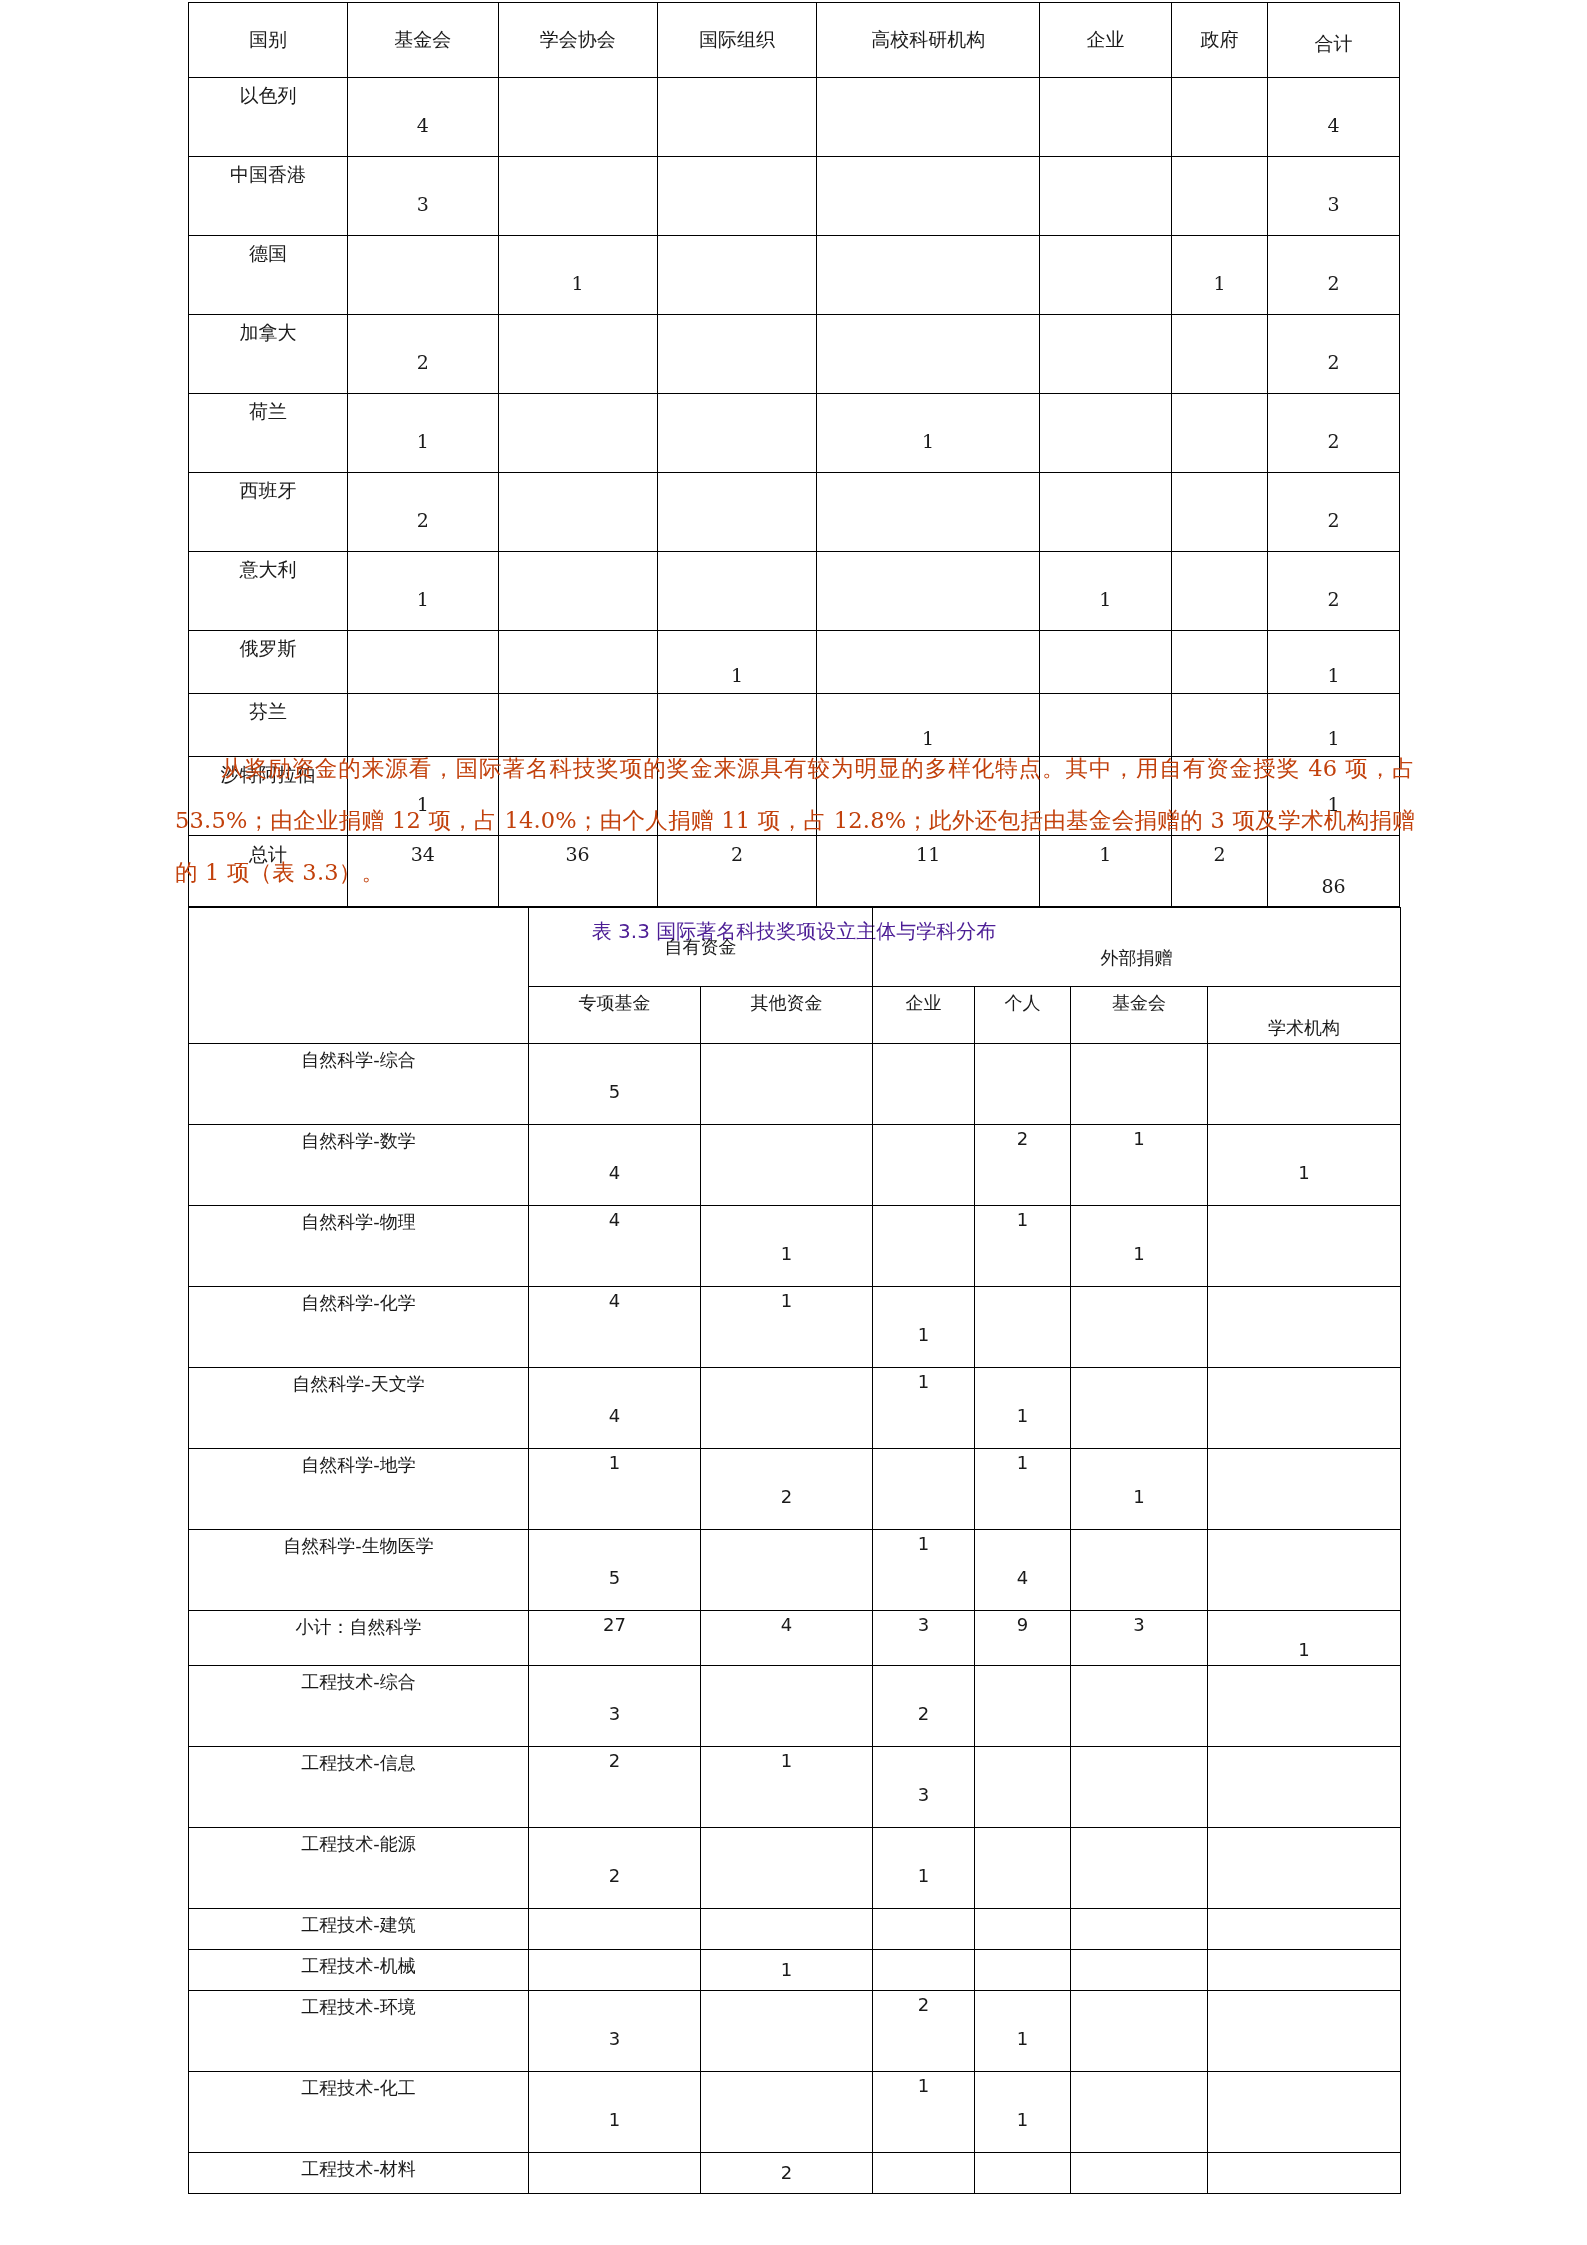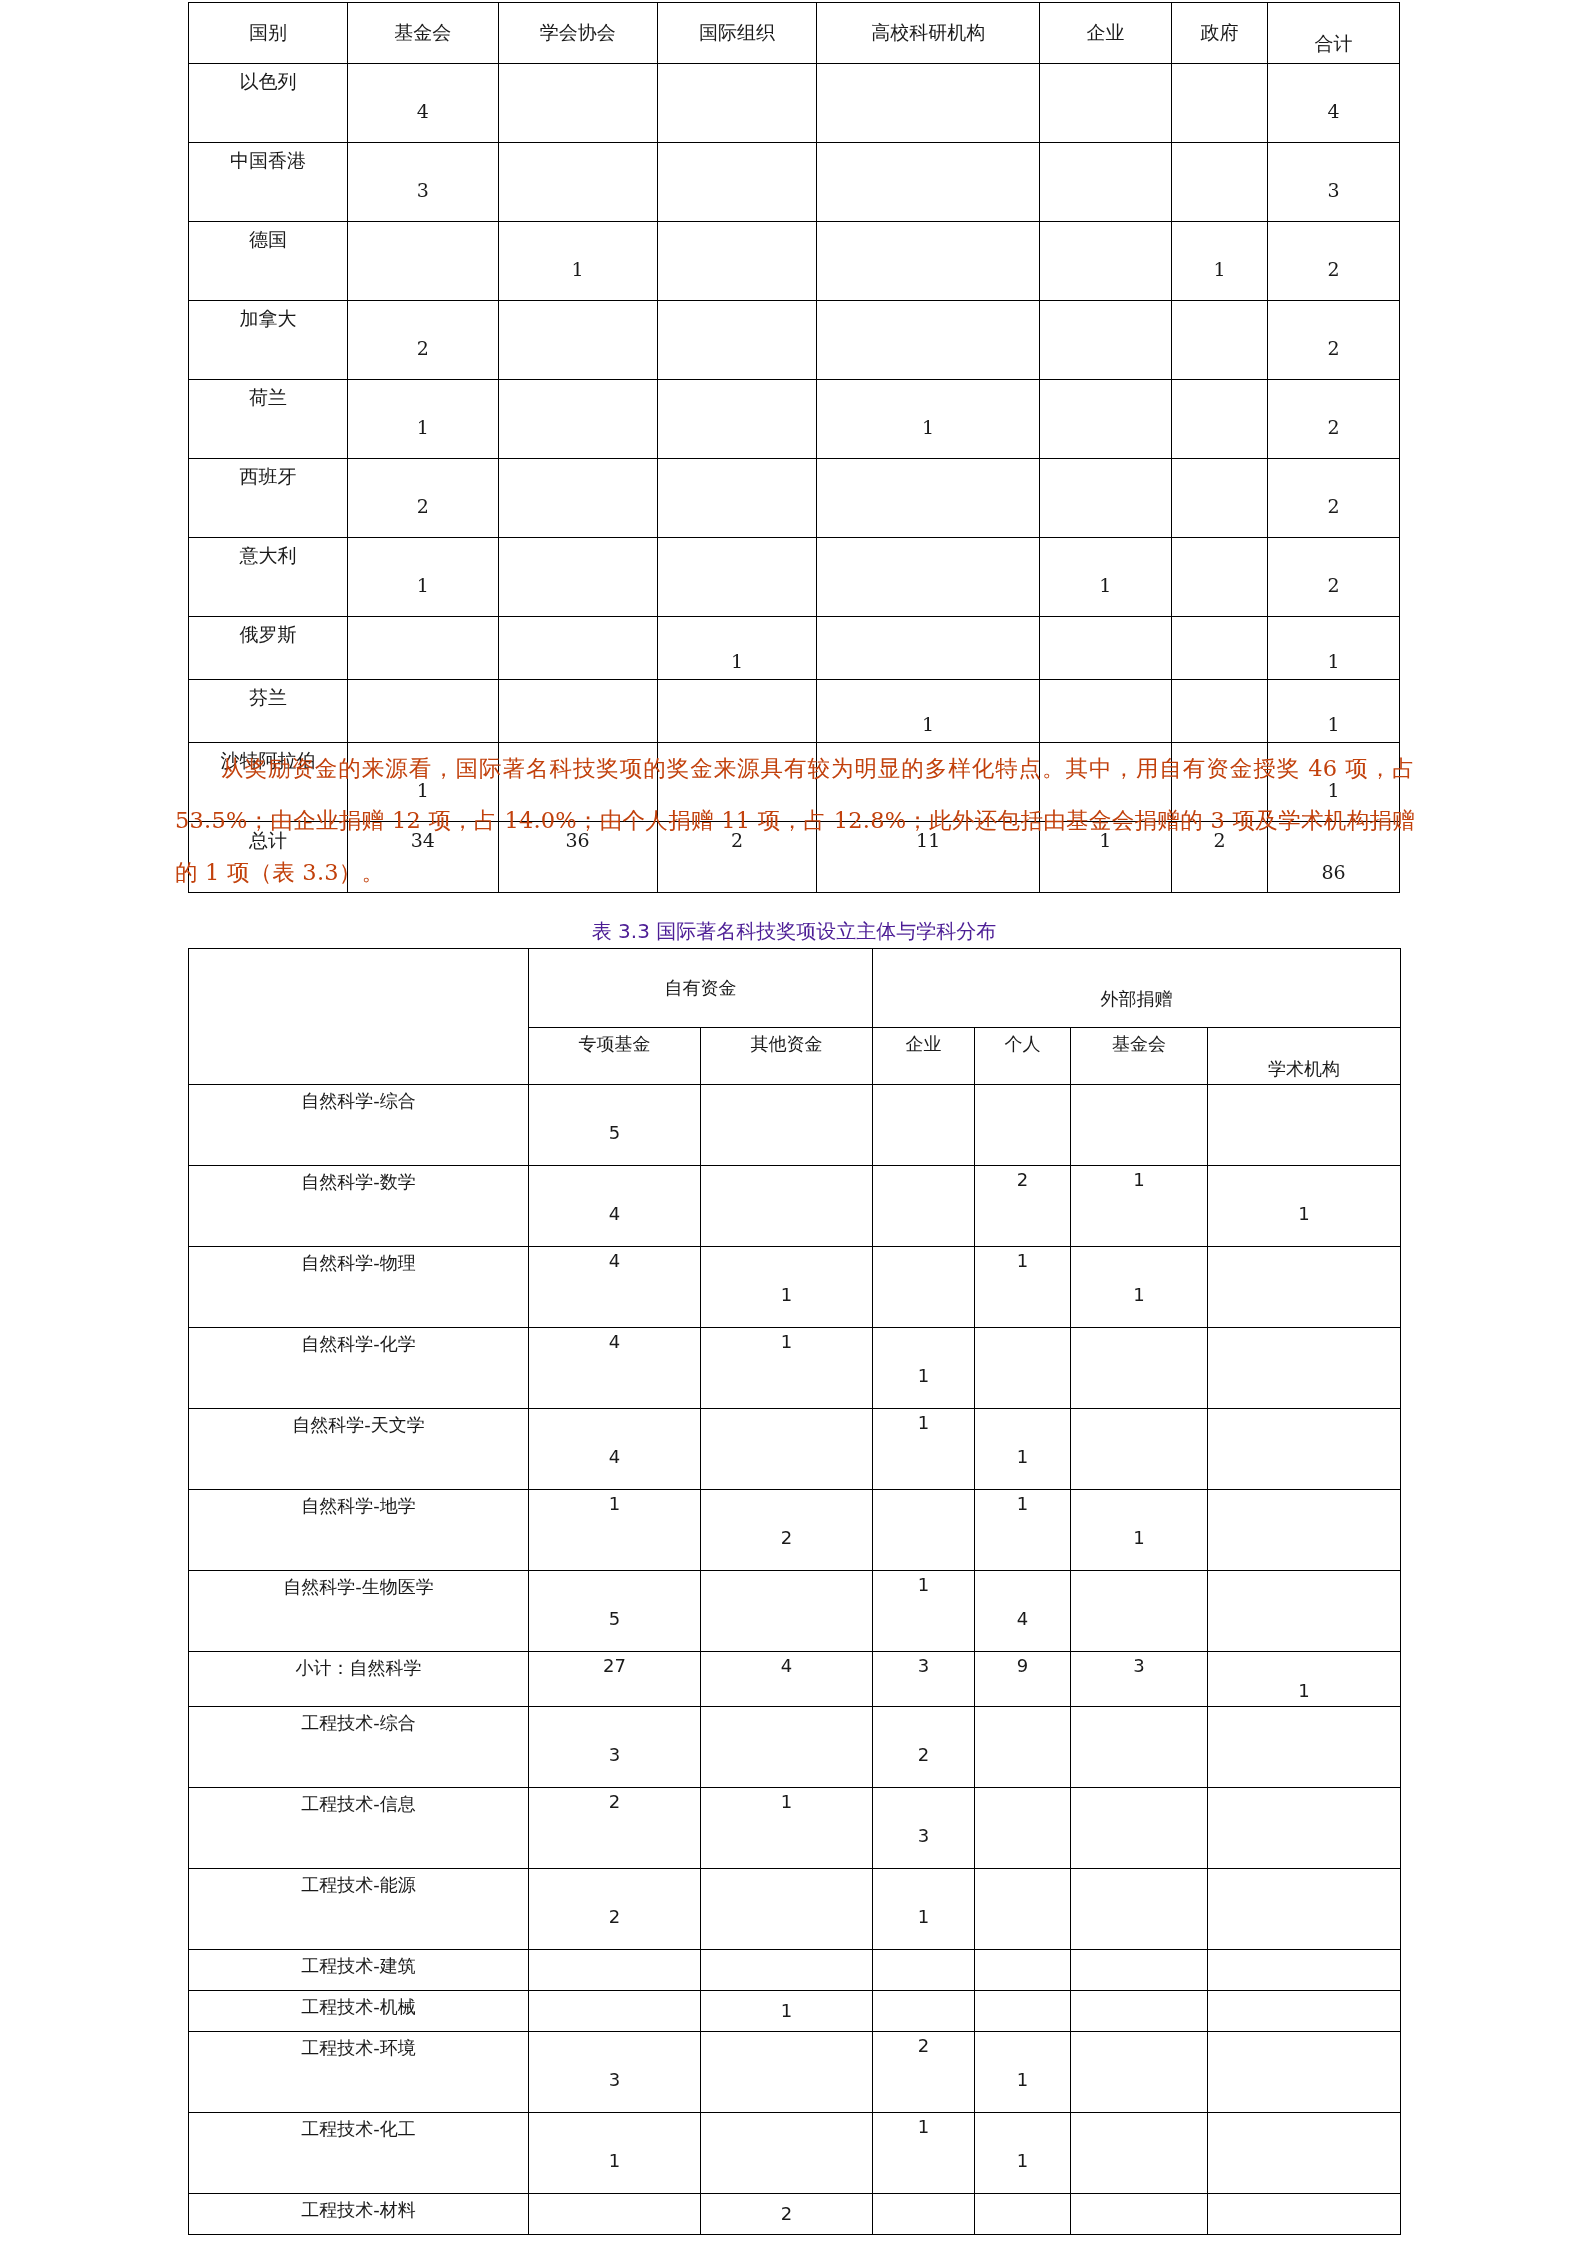--- a/index.html
+++ b/index.html
@@ -50,21 +50,21 @@
   }
   #table-countries {
     width: 1212px;
   }
   #table-countries .hdr td {
     height: 52px;
     font-size: 19px;
   }
   #table-countries .hdr td.total-hdr {
     vertical-align: bottom;
-    padding-bottom: 8px;
+    padding-bottom: 22px;
   }
   #table-countries td.lbl {
     vertical-align: top;
     padding-top: 7px;
     font-size: 19px;
   }
   #table-countries td.num {
     vertical-align: middle;
     padding-top: 18px;
     font-size: 19px;
@@ -104,21 +104,21 @@
     text-align: center;
     font-size: 20px;
     font-family: "DejaVu Sans", "Liberation Sans", sans-serif;
     color: #4c1d95;
   }
 
   
   #table-disciplines-wrap {
     position: absolute;
     left: 188px;
-    top: 948px;
+    top: 907px;
     width: 1212px;
   }
   #table-disciplines {
     width: 1212px;
     font-family: "DejaVu Sans", "Liberation Sans", sans-serif;
     font-size: 18px;
   }
   #table-disciplines td {
     font-family: "DejaVu Sans", "Liberation Sans", sans-serif;
   }

